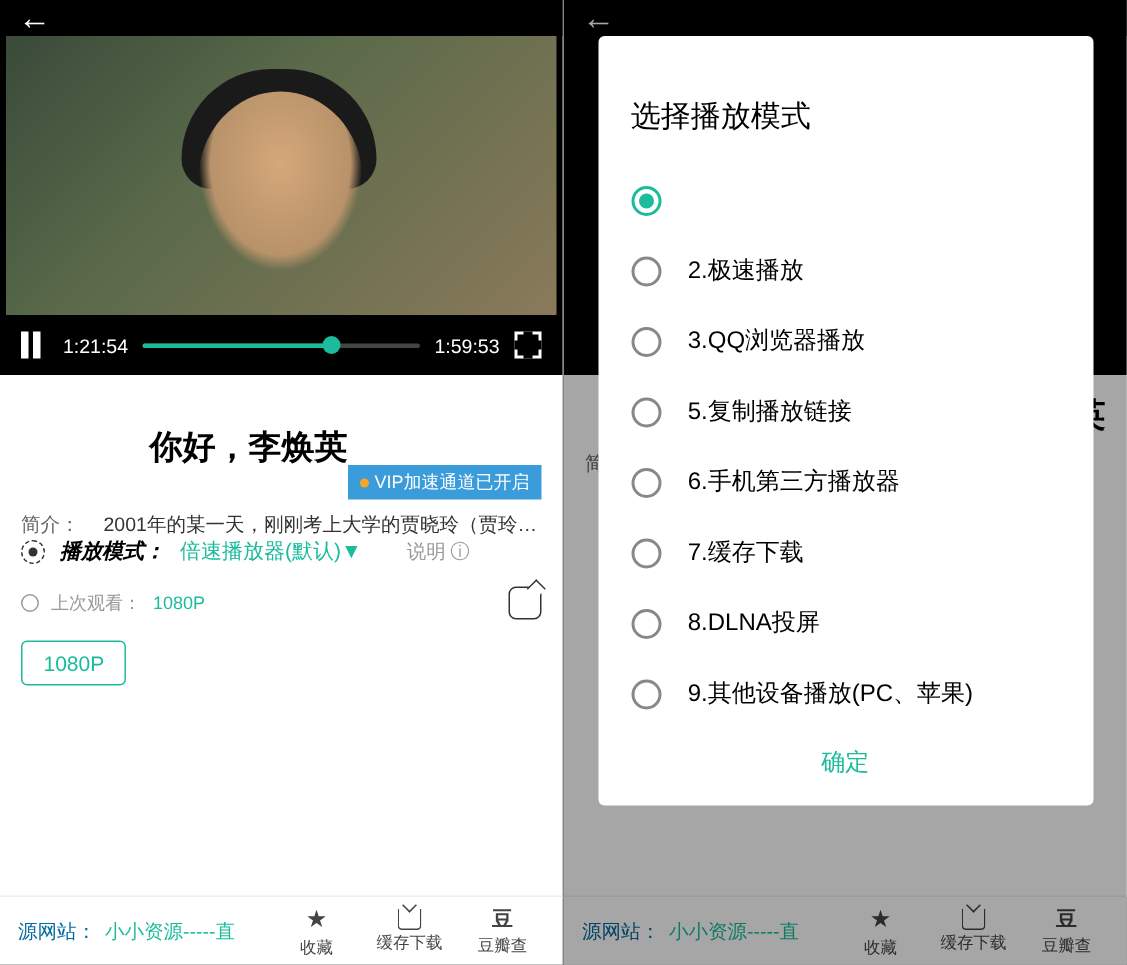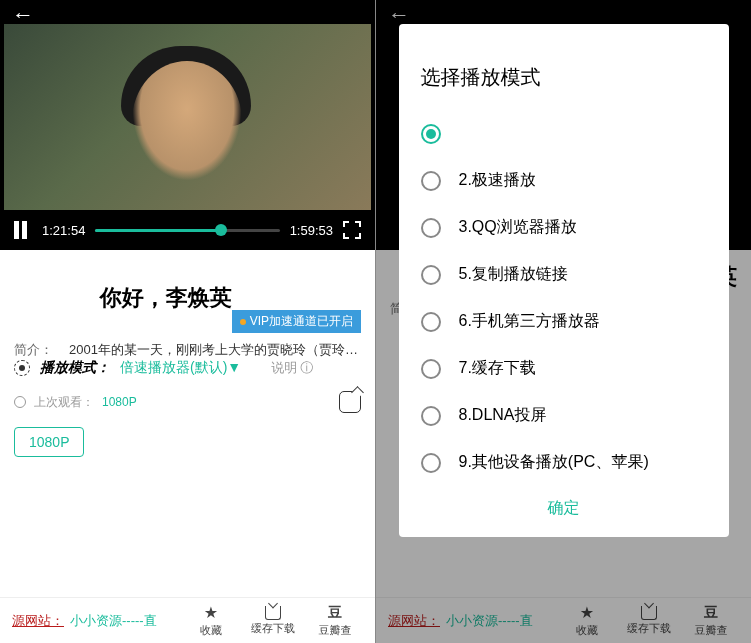--- a/index.html
+++ b/index.html
@@ -39,21 +39,21 @@
 .mode-value { color: #1abc9c; cursor: pointer; }
 .mode-help { color: #999; font-size: 13px; display: flex; align-items: center; gap: 3px; cursor: pointer; margin-left: 20px; }
 .history-row { display: flex; align-items: center; gap: 8px; font-size: 12px; color: #999; margin-bottom: 14px; }
 .clock-icon { width: 12px; height: 12px; border: 1px solid #999; border-radius: 50%; position: relative; }
 .history-quality { color: #1abc9c; }
 .share-icon { margin-left: auto; width: 22px; height: 22px; border: 1.5px solid #333; border-radius: 5px; position: relative; cursor: pointer; }
 .share-icon::after { content: ''; position: absolute; right: -2px; top: -4px; width: 8px; height: 8px; border-top: 1.5px solid #333; border-right: 1.5px solid #333; transform: rotate(-45deg); background: #fff; }
 .quality-chip { display: inline-block; border: 1px solid #1abc9c; color: #1abc9c; padding: 6px 14px; border-radius: 4px; font-size: 14px; cursor: pointer; }
 
 .bottom-bar { height: 46px; border-top: 1px solid #eee; display: flex; align-items: center; padding: 0 12px; gap: 6px; font-size: 13px; }
-.source-label { color: #b91c1c; text-decoration: underline; }
+.source-label { color: #0369a1; }
 .source-value { color: #1abc9c; flex: 1; white-space: nowrap; overflow: hidden; }
 .bottom-action { display: flex; flex-direction: column; align-items: center; gap: 1px; width: 56px; cursor: pointer; font-size: 11px; color: #444; }
 .star-icon { font-size: 16px; }
 .download-icon { width: 16px; height: 14px; border: 1.5px solid #444; border-top: none; border-radius: 0 0 3px 3px; position: relative; }
 .download-icon::after { content: ''; position: absolute; left: 50%; top: -6px; width: 6px; height: 6px; border-right: 1.5px solid #444; border-bottom: 1.5px solid #444; transform: translateX(-50%) rotate(45deg); }
 .douban-icon { font-size: 14px; font-weight: bold; }
 
 
 .overlay { position: absolute; inset: 0; background: rgba(0,0,0,0.35); display: flex; align-items: flex-start; justify-content: center; padding-top: 24px; }
 .right-status { position: absolute; top: 0; left: 0; right: 0; height: 24px; display: flex; align-items: center; padding: 0 12px; }

